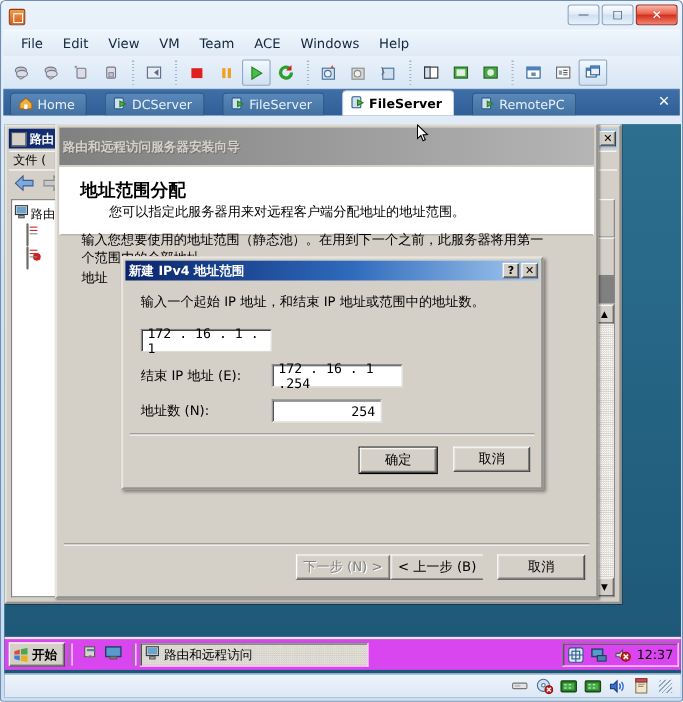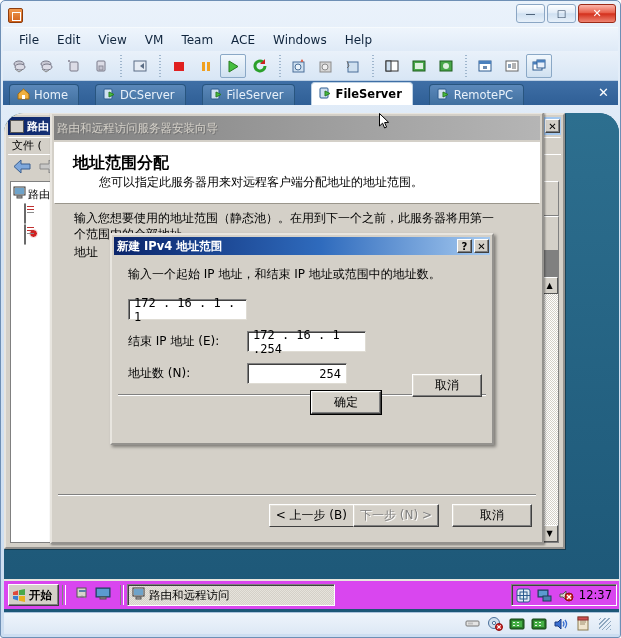--- a/index.html
+++ b/index.html
@@ -84,21 +84,20 @@
     background:#ffffff;color:#000;font-weight:bold;height:23px;
     border-color:#bfd2e4;
   }
   #tab-close{position:absolute;right:9px;top:4px;color:#fff;font-size:13px;font-weight:bold;cursor:default;}
 
   
   #vm-screen{
     position:absolute;left:3px;top:112px;width:615px;height:521px;
     background:#1f5b7e;overflow:hidden;
     border-bottom:1px solid #8fb0cd;
-    border-radius:20px;
   }
   
   #desktop{position:absolute;left:0;top:0;width:615px;height:521px;
     background:linear-gradient(180deg,#2d6f8f 0%,#1c5676 100%);}
   .desk-icon{position:absolute;width:34px;height:34px;}
   .desk-folder{
     width:30px;height:22px;background:linear-gradient(180deg,#f5dc9a,#d8ab4d);
     border:1px solid #9c7420;border-radius:1px 3px 2px 2px;position:relative;
   }
   .desk-folder:before{content:"";position:absolute;left:0;top:-5px;width:13px;height:5px;
@@ -135,43 +134,43 @@
     background:repeating-conic-gradient(#fff 0% 25%, #d4d0c8 0% 50%) 0 0/2px 2px;}
   .sb-arrow{height:17px;background:#d4d0c8;border:1px solid #fff;border-right-color:#555;border-bottom-color:#555;display:flex;align-items:center;justify-content:center;font-size:8px;}
 
   
   #wizard{
     position:absolute;left:57px;top:126px;width:494px;height:432px;
     background:#d4d0c8;border:2px outset #e8e5df;
     box-shadow:1px 1px 2px rgba(0,0,0,.4);
   }
   #wizard-titlebar{
-    height:24px;margin:2px;display:flex;align-items:center;padding-left:3px;
+    height:34px;margin:2px;display:flex;align-items:center;padding-left:3px;
     background:linear-gradient(90deg,#808080,#b5b5b5);
-    color:#d4d0c8;font-size:11.5px;font-weight:normal;text-shadow:1px 1px 0 #707070;
+    color:#d4d0c8;font-size:11.5px;font-weight:bold;text-shadow:1px 1px 0 #707070;
   }
   #wizard-header{
     margin:2px 2px 0 2px;height:62px;background:#fff;border:1px solid #fff;
     border-bottom:1px solid #9a968c;padding:10px 0 0 18px;
   }
   #wiz-h1{font-size:16px;font-weight:bold;color:#000;}
   #wiz-h2{font-size:12px;color:#000000;margin-top:0;padding-left:26px;}
   #wizard-body{position:absolute;left:4px;top:86px;right:4px;bottom:48px;}
   .wiz-para{font-size:12px;color:#000;padding:10px 16px 0 18px;line-height:16px;}
   #wizard-footer{position:absolute;left:4px;right:4px;bottom:4px;height:44px;}
   #wiz-sep{position:absolute;left:2px;right:2px;top:0;height:2px;border-top:1px solid #808080;border-bottom:1px solid #fff;}
   #wiz-btnrow{position:absolute;right:6px;top:10px;display:flex;align-items:center;}
   .w95btn{
     height:23px;min-width:74px;padding:0 6px;font-size:12px;color:#000;
     background:#d4d0c8;border:1px solid #fff;border-right-color:#404040;border-bottom-color:#404040;
     box-shadow:inset -1px -1px 0 #808080, inset 1px 1px 0 #dfdcd4;
     display:flex;align-items:center;justify-content:center;cursor:default;white-space:nowrap;
   }
   .w95btn.disabled{color:#808080;text-shadow:1px 1px 0 #fff;}
-  .w95btn.defaulted{box-shadow:inset -1px -1px 0 #808080, inset 1px 1px 0 #dfdcd4, 0 0 0 1px #000;margin:17px;font-family:Liberation Serif, serif;}
+  .w95btn.defaulted{box-shadow:inset -1px -1px 0 #808080, inset 1px 1px 0 #dfdcd4, 0 0 0 1px #000;margin:1px;font-family:Liberation Serif, serif;}
 
   
   #ipv4-dialog{
     position:absolute;left:117px;top:247px;width:384px;height:212px;
     background:#d4d0c8;border:2px outset #e8e5df;
     box-shadow:2px 2px 3px rgba(0,0,0,.4);
   }
   #ipv4-titlebar{
     height:18px;margin:2px;display:flex;align-items:center;padding-left:3px;
     background:linear-gradient(90deg,#0a246a 0%,#2f6bbd 55%,#a6caf0 100%);
@@ -525,22 +524,22 @@
         <div id="wiz-h2">您可以指定此服务器用来对远程客户端分配地址的地址范围。</div>
       </div>
       <div id="wizard-body">
         <div class="wiz-para">输入您想要使用的地址范围（静态池）。在用到下一个之前，此服务器将用第一</div>
         <div class="wiz-para" style="padding-top:0;">个范围内的全部地址。</div>
         <div class="wiz-para" style="padding-top:2px;">地址</div>
       </div>
       <div id="wizard-footer">
         <div id="wiz-sep"></div>
         <div id="wiz-btnrow">
+          <div class="w95btn disabled">下一步 (N) &gt;</div>
           <div class="w95btn" style="border-right:none;box-shadow:inset 1px 1px 0 #dfdcd4;">&lt; 上一步 (B)</div>
-          <div class="w95btn disabled">下一步 (N) &gt;</div>
           <div class="w95btn" style="margin-left:13px;min-width:80px;">取消</div>
         </div>
       </div>
     </div>
 
     <div id="ipv4-dialog" style="left:106px;top:120px;">
       <div id="ipv4-titlebar">
         <span>新建 IPv4 地址范围</span>
         <span id="ipv4-tb-btns">
           <span class="tb-sq">?</span>

